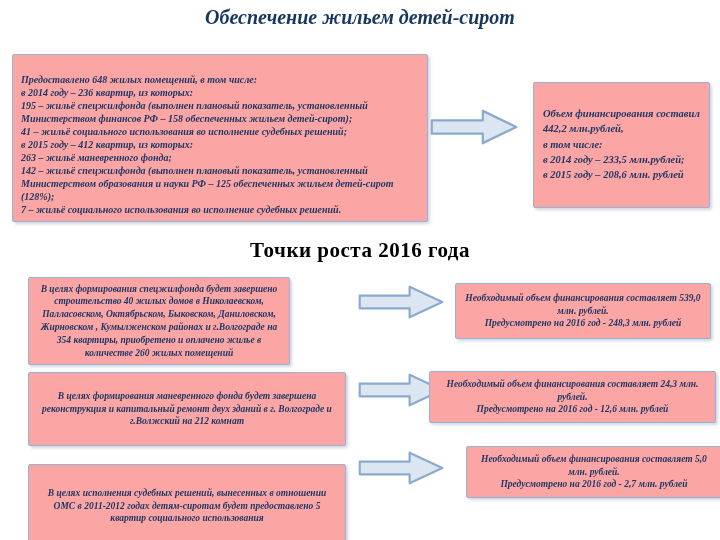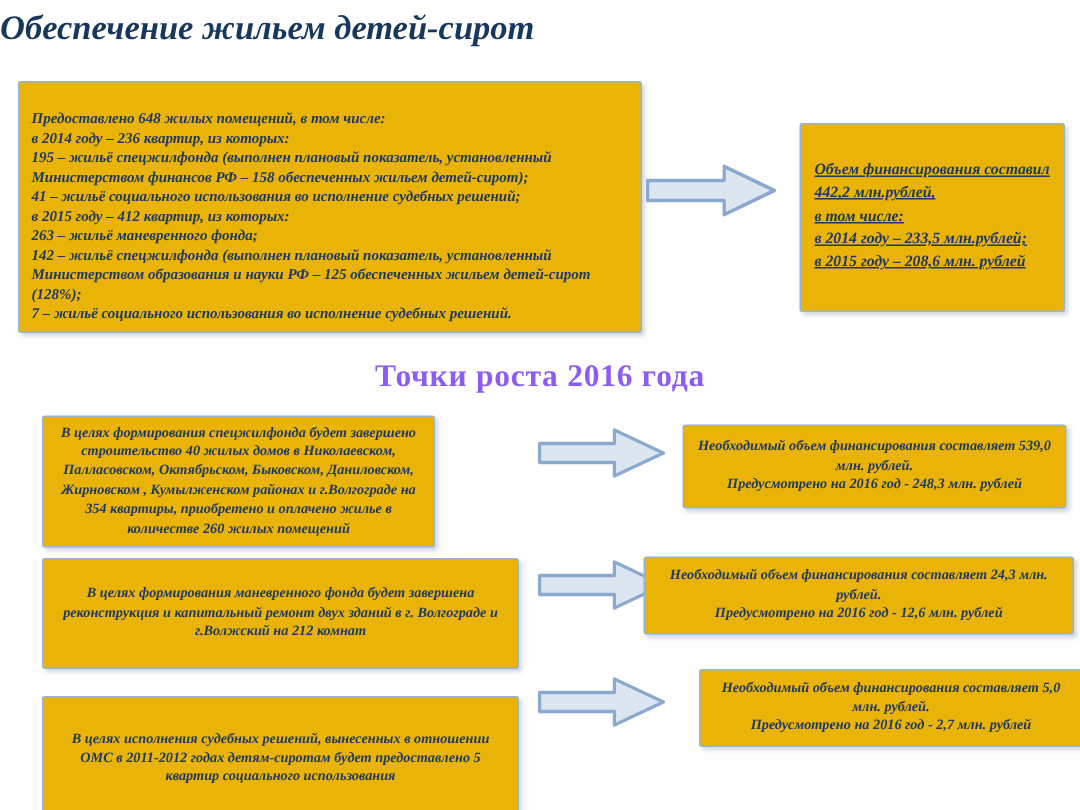--- a/index.html
+++ b/index.html
@@ -13,39 +13,40 @@
     position: relative;
     overflow: hidden;
     font-family: "Liberation Serif", "DejaVu Serif", serif;
     color: #1f3864;
   }
   .slide-title {
     position: absolute;
     top: 6px;
     left: 0;
     width: 100%;
-    font-size: 23px;
+    text-align: center;
+    font-size: 20px;
     font-weight: bold;
     font-style: italic;
     color: #17375d;
   }
   .section-title {
     position: absolute;
     top: 238px;
     left: 0;
     width: 100%;
     text-align: center;
     font-size: 21px;
     font-weight: bold;
-    color: #8b5cf6;
+    color: #000000;
     letter-spacing: 0.5px;
   }
   .box {
     position: absolute;
-    background: #eab308;
+    background: #fca5a5;
     border: 1.6px solid #95b3d7;
     border-radius: 2px;
     box-shadow: 2px 2px 3px rgba(120, 140, 170, 0.35);
     box-sizing: border-box;
     font-style: italic;
     font-weight: bold;
     color: #1f3864;
     white-space: pre-line;
   }
   .box-overview {
@@ -60,21 +61,20 @@
   }
   .box-funding-summary {
     left: 533px;
     top: 82px;
     width: 177px;
     height: 126px;
     padding: 8px 9px;
     font-size: 10.5px;
     line-height: 1.45;
     text-align: left;
-    text-decoration: underline;
   }
   .row-box {
     display: flex;
     align-items: center;
     justify-content: center;
     text-align: center;
     font-size: 9.5px;
     line-height: 1.35;
     padding: 4px 8px;
   }

